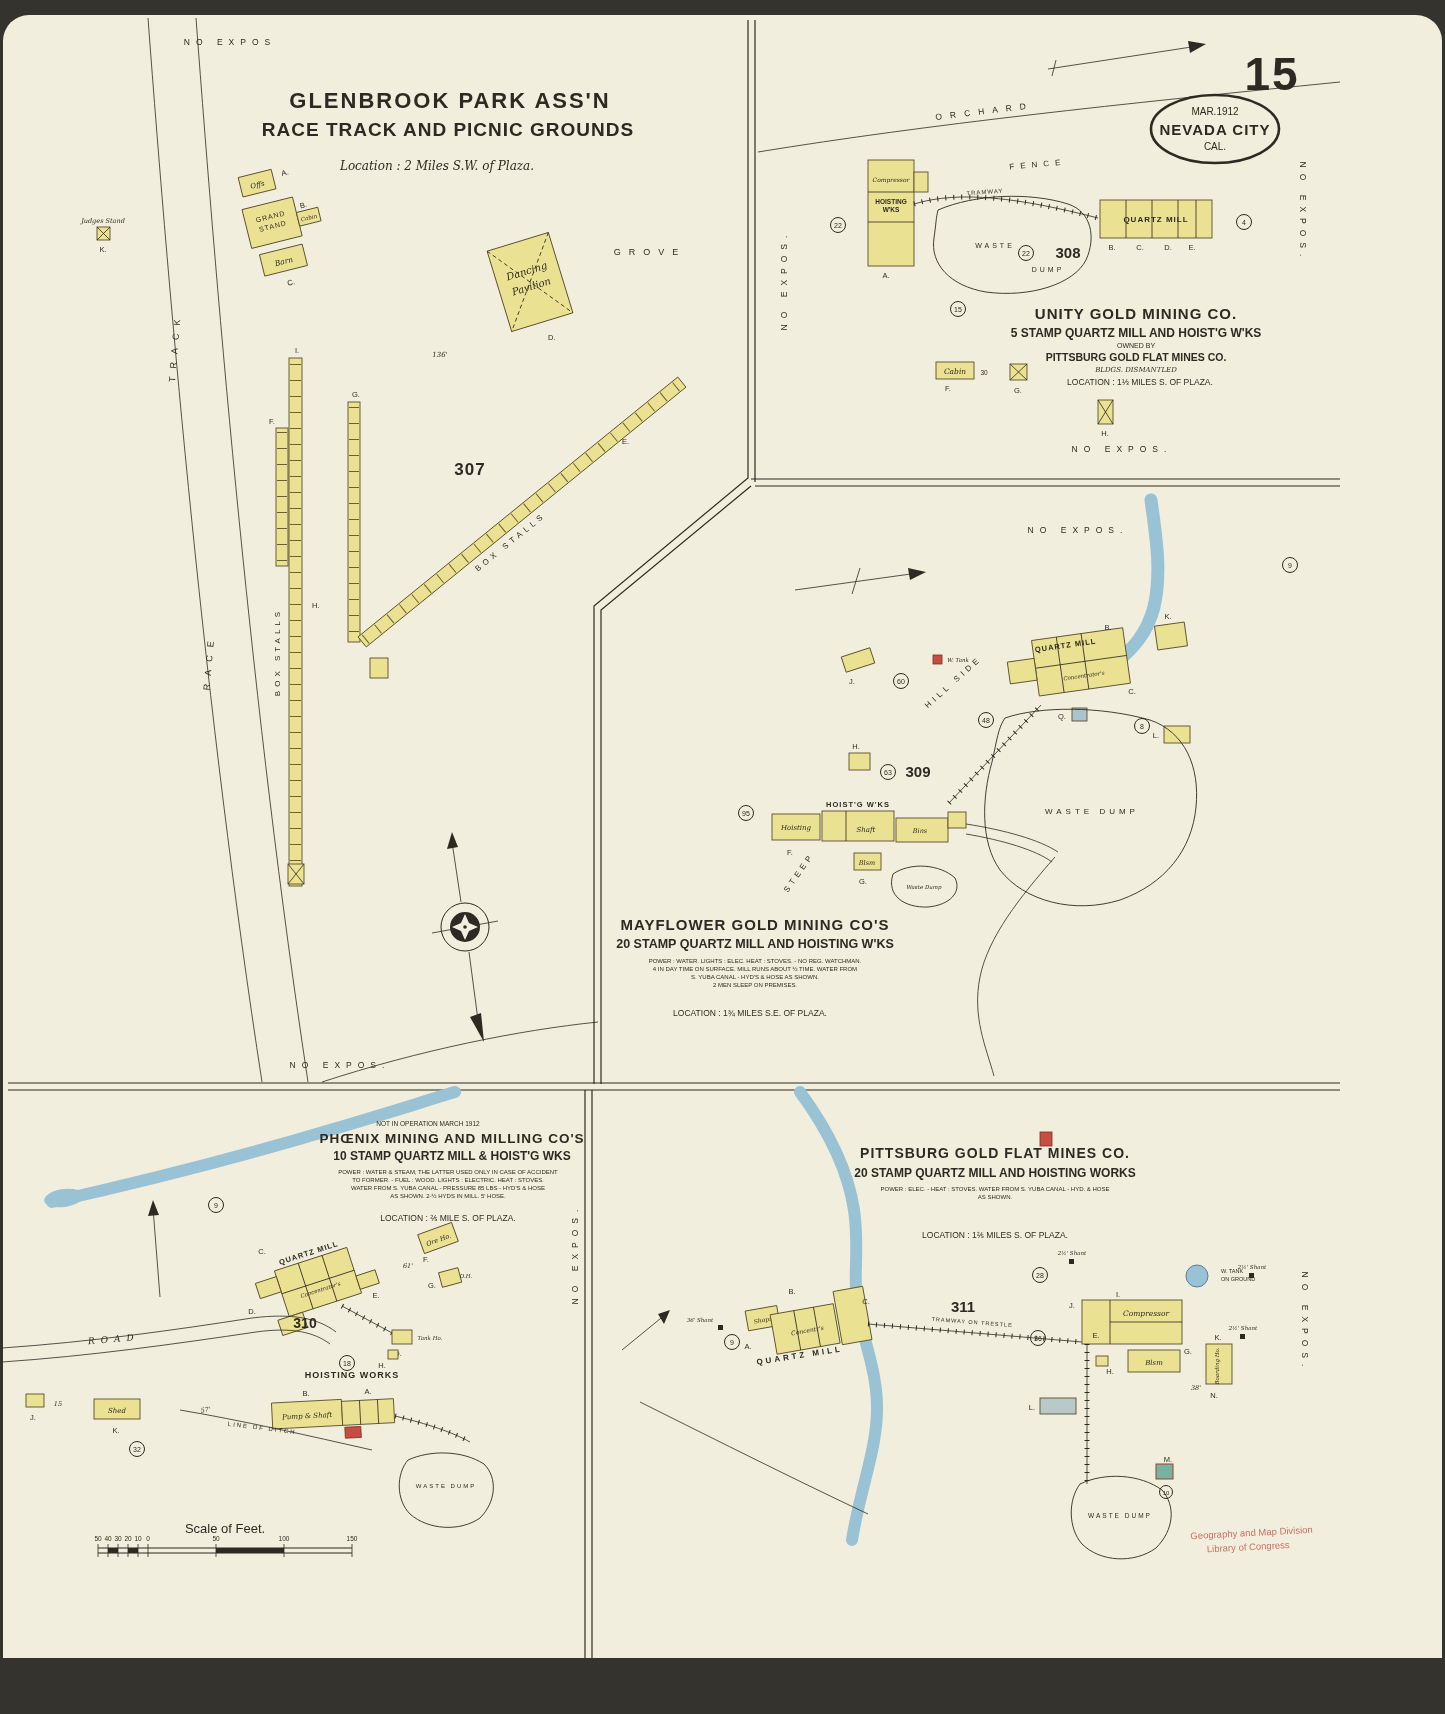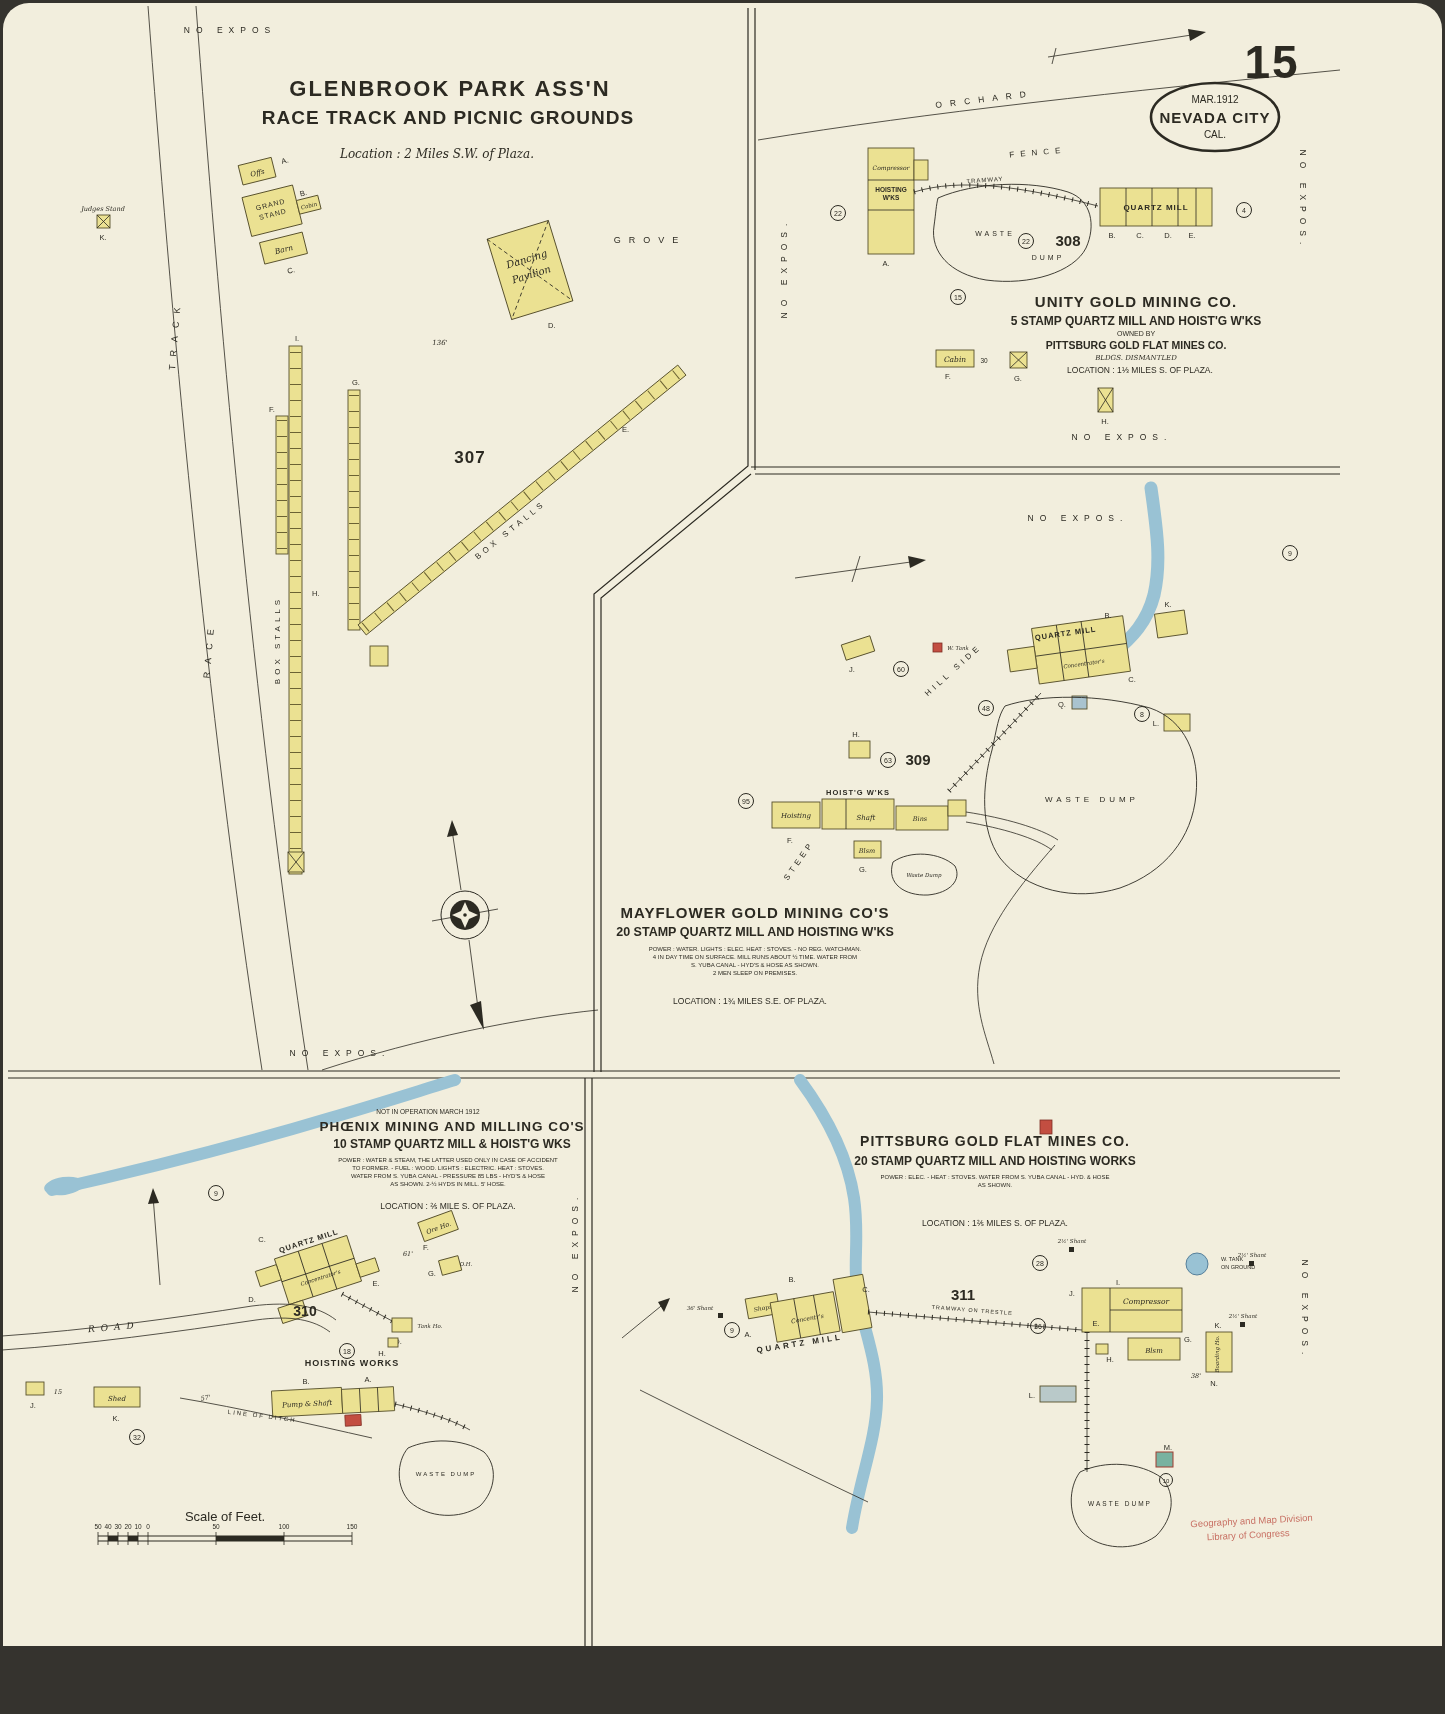--- a/index.html
+++ b/index.html
@@ -1,16 +1,16 @@
 <!DOCTYPE html>
 <html><head>
 <meta charset="utf-8">
 <style>
   html,body{margin:0;padding:0;background:#35332e;}
-  .page{width:1445px;height:1646px;position:relative;}
+  .page{width:1445px;height:1646px;position:relative;margin-top:12px;}
   svg{display:block;}
   text{font-family:"Liberation Sans",sans-serif;fill:#2c2a22;}
   .hand{font-family:"DejaVu Serif",serif;font-style:italic;}
   .b{font-weight:700;}
   .sp1{letter-spacing:1px}.sp2{letter-spacing:2px}.sp3{letter-spacing:3px}
   .sp4{letter-spacing:4px}.sp6{letter-spacing:6px}.sp8{letter-spacing:8px}
   .red{fill:#c05a4e;}
   .bld{fill:#ebe192;stroke:#57502c;stroke-width:.9;}
   .gray{fill:#b9c9c9;stroke:#57502c;stroke-width:.9;}
   .teal{fill:#79b2a0;stroke:#a03c30;stroke-width:1;}

